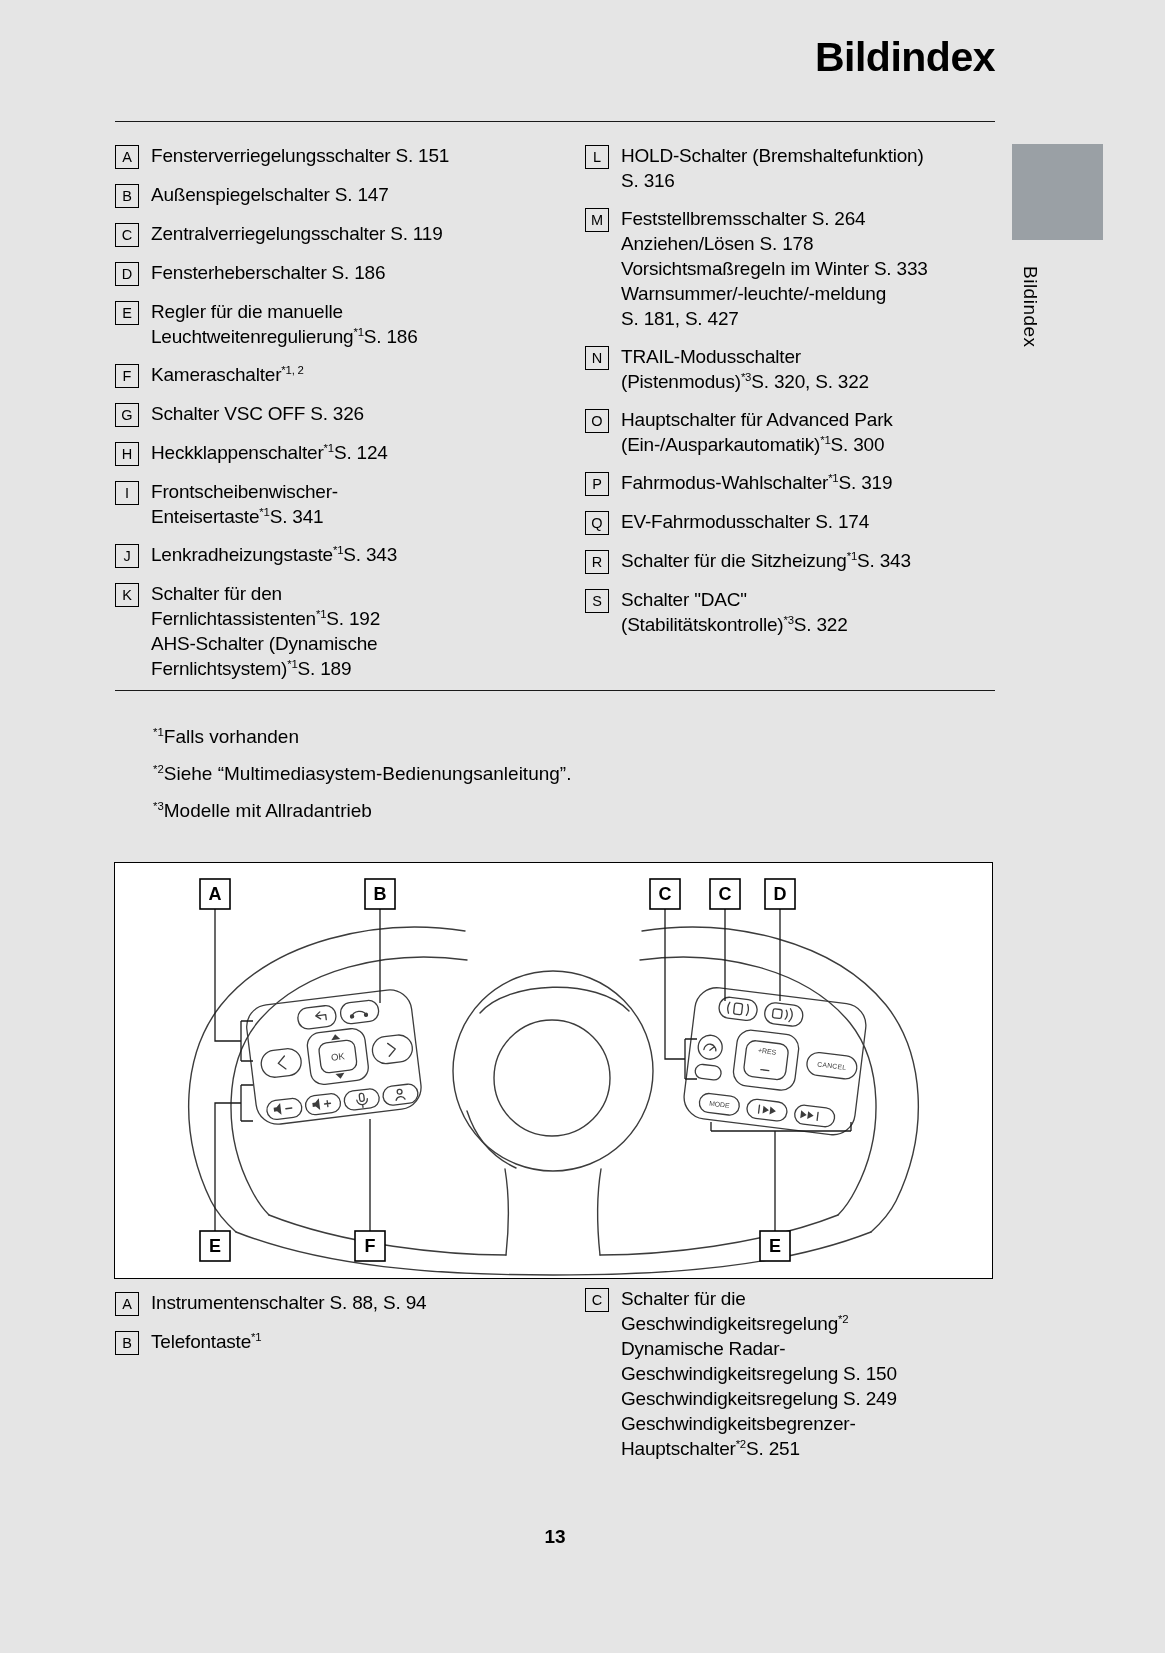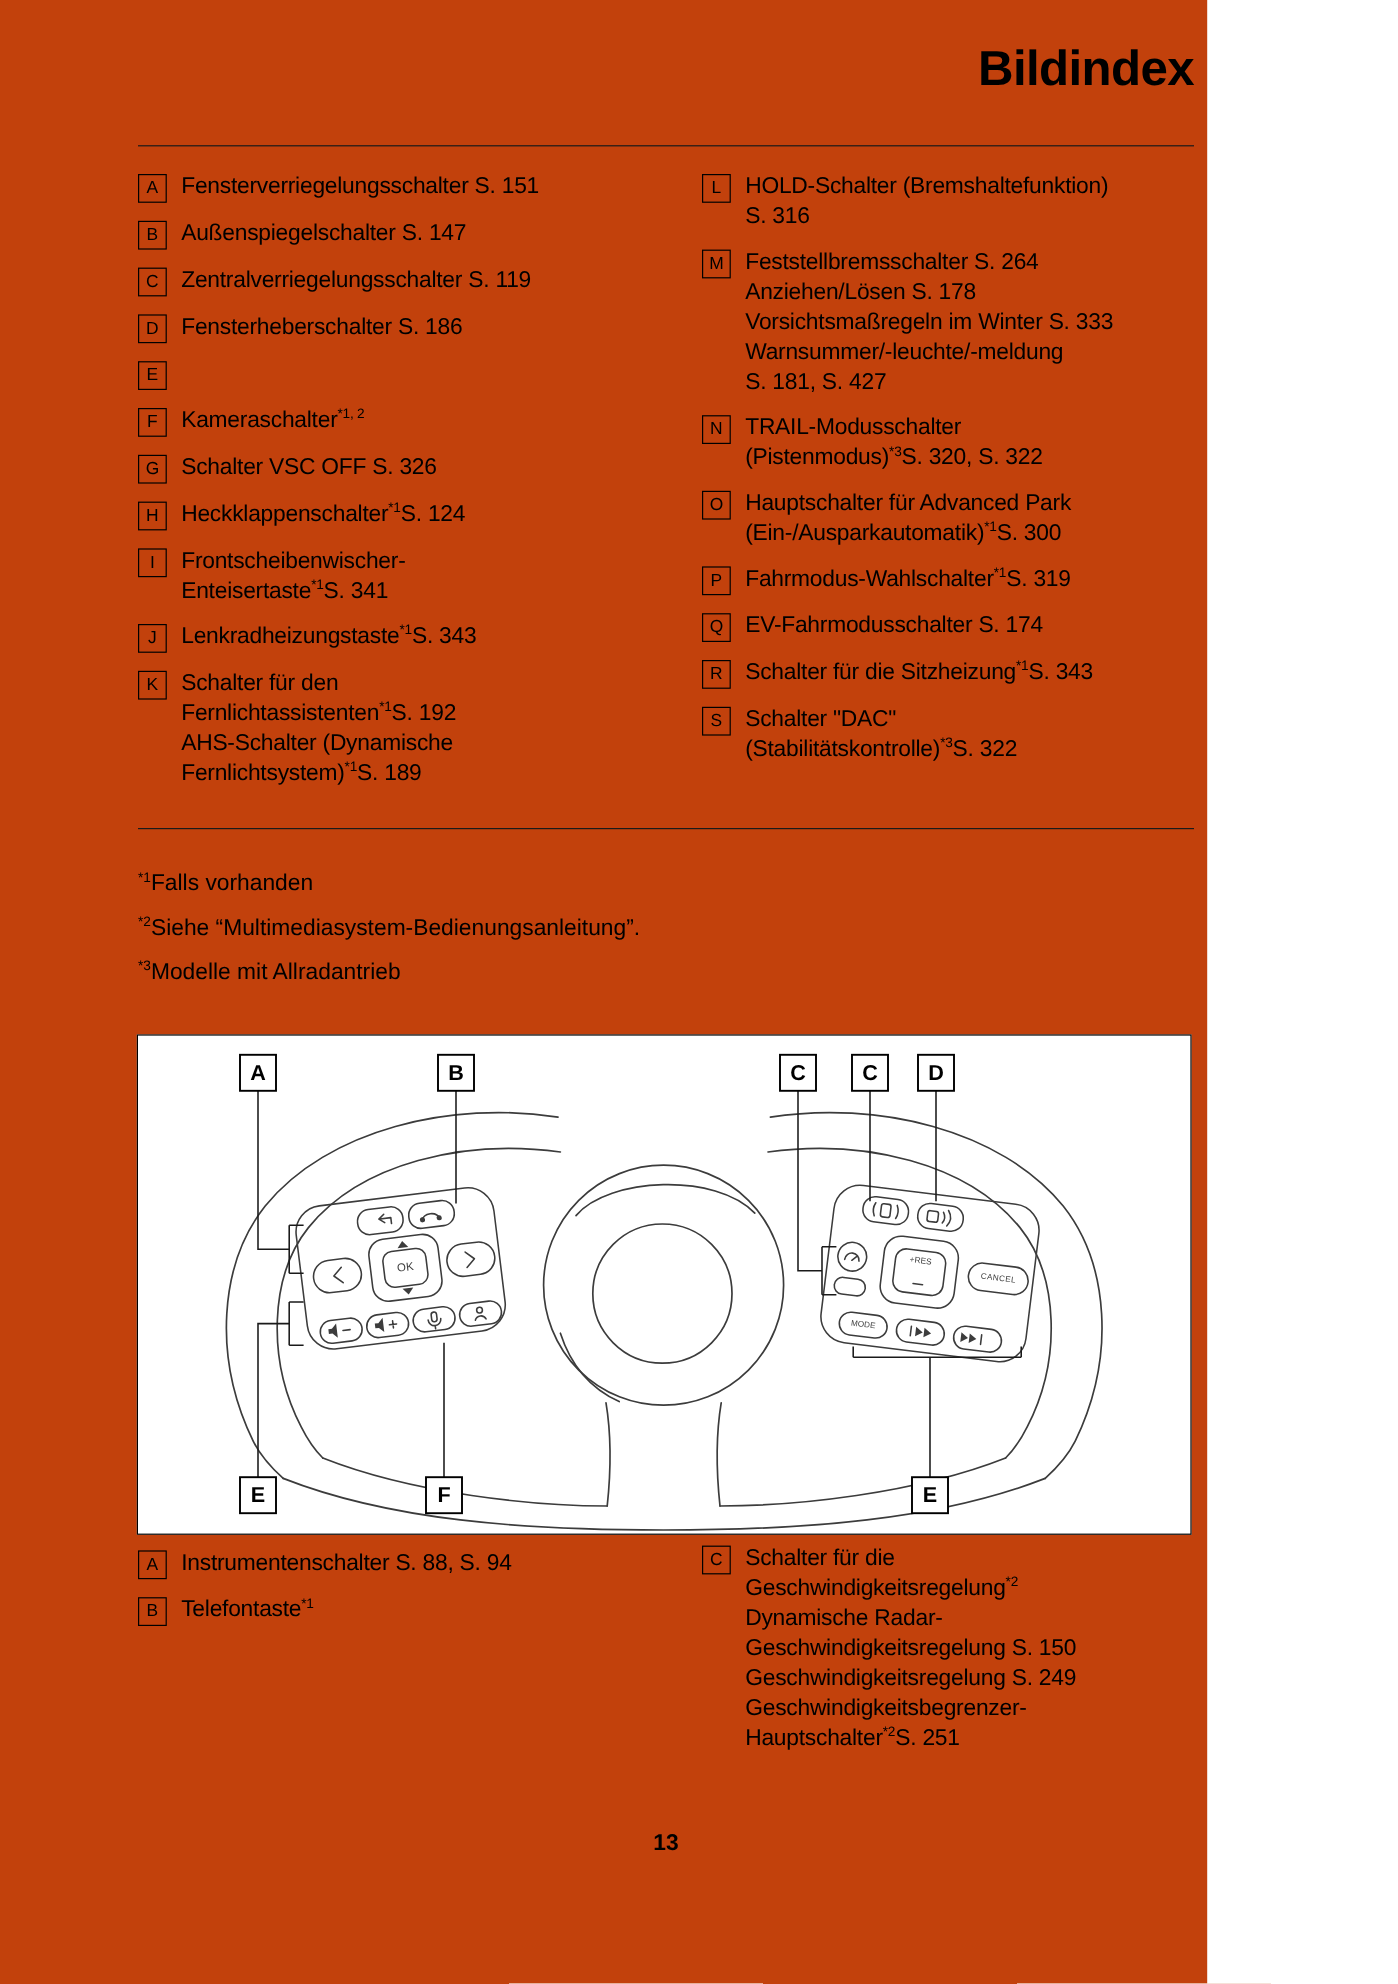--- a/index.html
+++ b/index.html
@@ -1,17 +1,17 @@
 <!DOCTYPE html>
 <html><head>
 <meta charset="utf-8">
 <style>
   html,body{margin:0;padding:0;background:#ffffff;}
   .page{
-    position:relative;width:1006px;height:1653px;background:#c2410c;
+    position:relative;width:1165px;height:1653px;background:#e5e5e5;
     font-family:"Liberation Sans",sans-serif;color:#000;overflow:hidden;
   }
   .title{
     position:absolute;top:34px;left:115px;width:880px;text-align:right;
     font-size:41px;font-weight:bold;letter-spacing:-0.5px;
   }
   .rule{position:absolute;left:115px;width:880px;border-top:1.5px solid #1a1a1a;}
   .rule-top{top:121px;}
   .rule-mid{top:690px;}
   .graytab{position:absolute;left:1012px;top:144px;width:91px;height:96px;}
@@ -26,21 +26,21 @@
   .col-br{left:585px;top:1286px;width:415px;}
   .item{display:flex;margin-bottom:13px;}
   .lbox{
     flex:0 0 auto;width:22px;height:22px;border:1.4px solid #000;
     display:flex;align-items:center;justify-content:center;
     font-size:14.5px;margin-right:12px;margin-top:2px;
   }
   .itext{font-size:19px;line-height:25px;letter-spacing:-0.2px;}
   sup{font-size:0.60em;line-height:0;}
   .footnotes{position:absolute;left:115px;top:726px;font-size:19px;}
-  .fline{margin-bottom:15px;}
+  .fline{margin-bottom:15px;margin-left:38px;}
   .figure{
     position:absolute;left:114px;top:862px;width:879px;height:417px;
     border:1px solid #000;box-sizing:border-box;background:#fff;
   }
   .figure svg{display:block;font-family:"Liberation Sans",sans-serif;}
   .pagenum{
     position:absolute;left:115px;top:1526px;width:880px;text-align:center;
     font-size:19px;font-weight:bold;
   }
 </style>
@@ -75,20 +75,24 @@
         </div>
       </div>
       <div class="item">
         <span class="lbox">D</span>
         <div class="itext">
           <div class="tline">Fensterheberschalter S. 186</div>
         </div>
       </div>
       <div class="item">
         <span class="lbox">E</span>
+        <div class="itext">
+          <div class="tline">Regler für die manuelle</div>
+          <div class="tline">Leuchtweitenregulierung<sup>*1</sup>S. 186</div>
+        </div>
       </div>
       <div class="item">
         <span class="lbox">F</span>
         <div class="itext">
           <div class="tline">Kameraschalter<sup>*1, 2</sup></div>
         </div>
       </div>
       <div class="item">
         <span class="lbox">G</span>
         <div class="itext">

